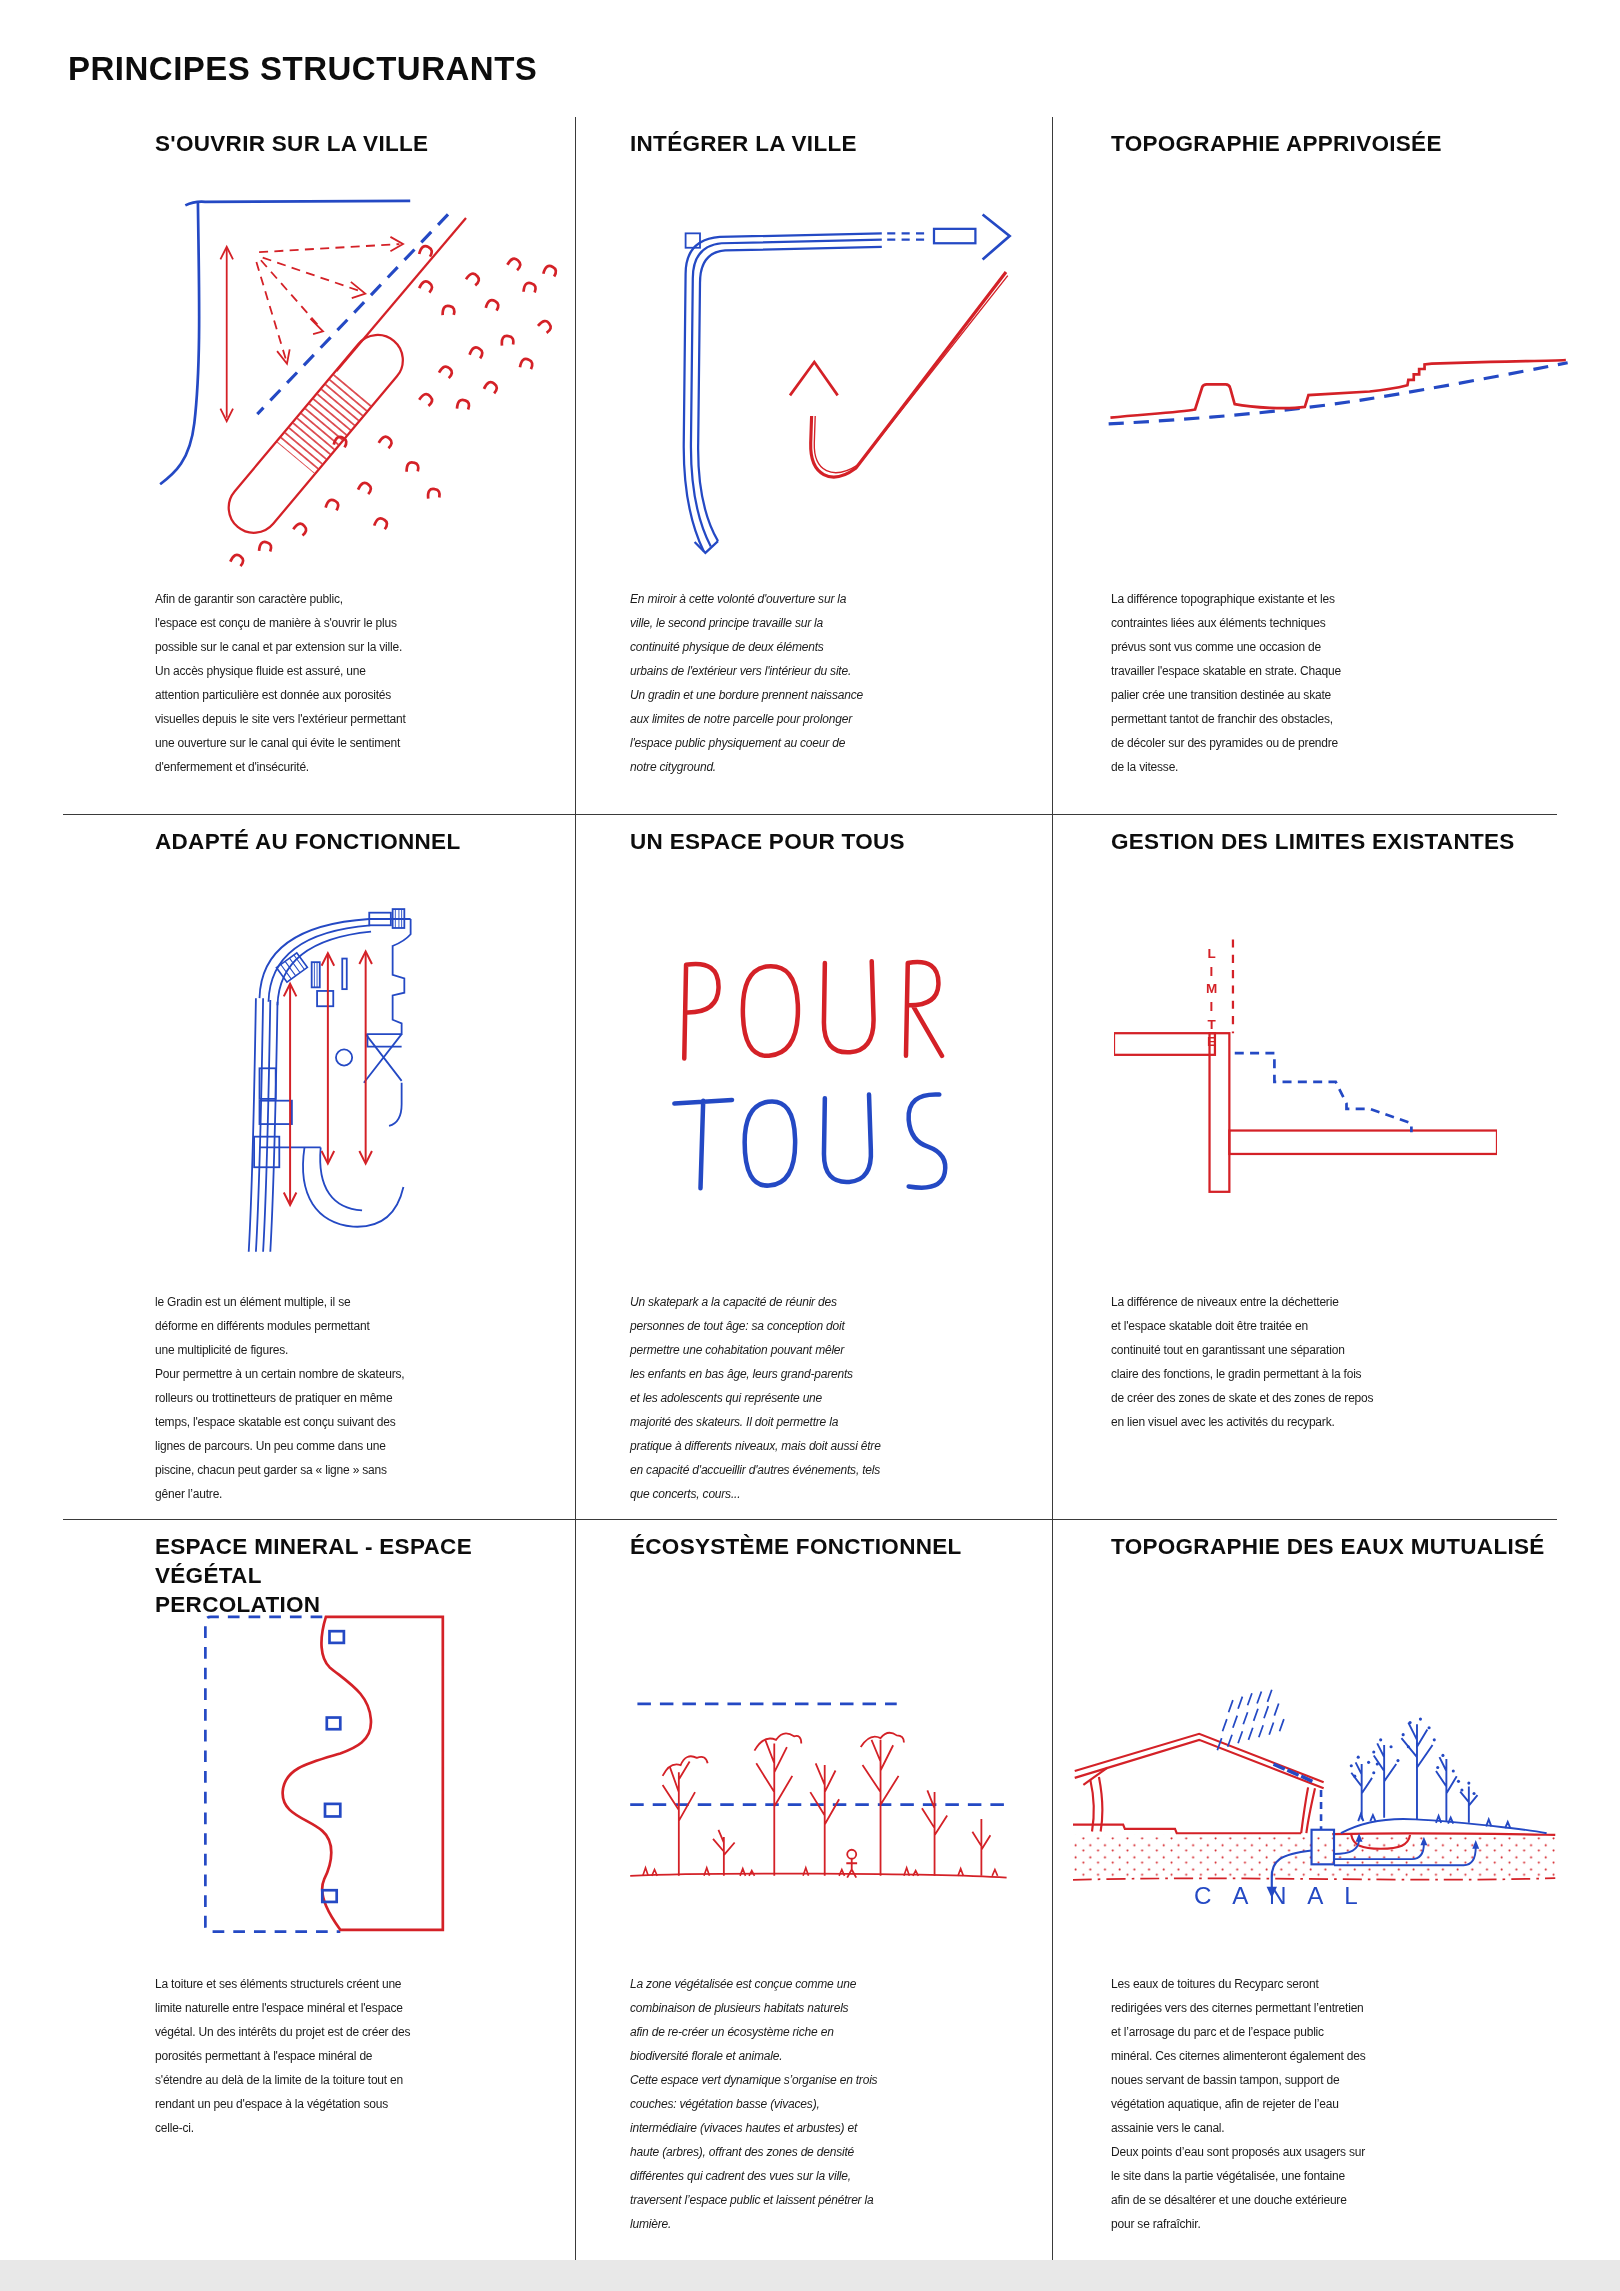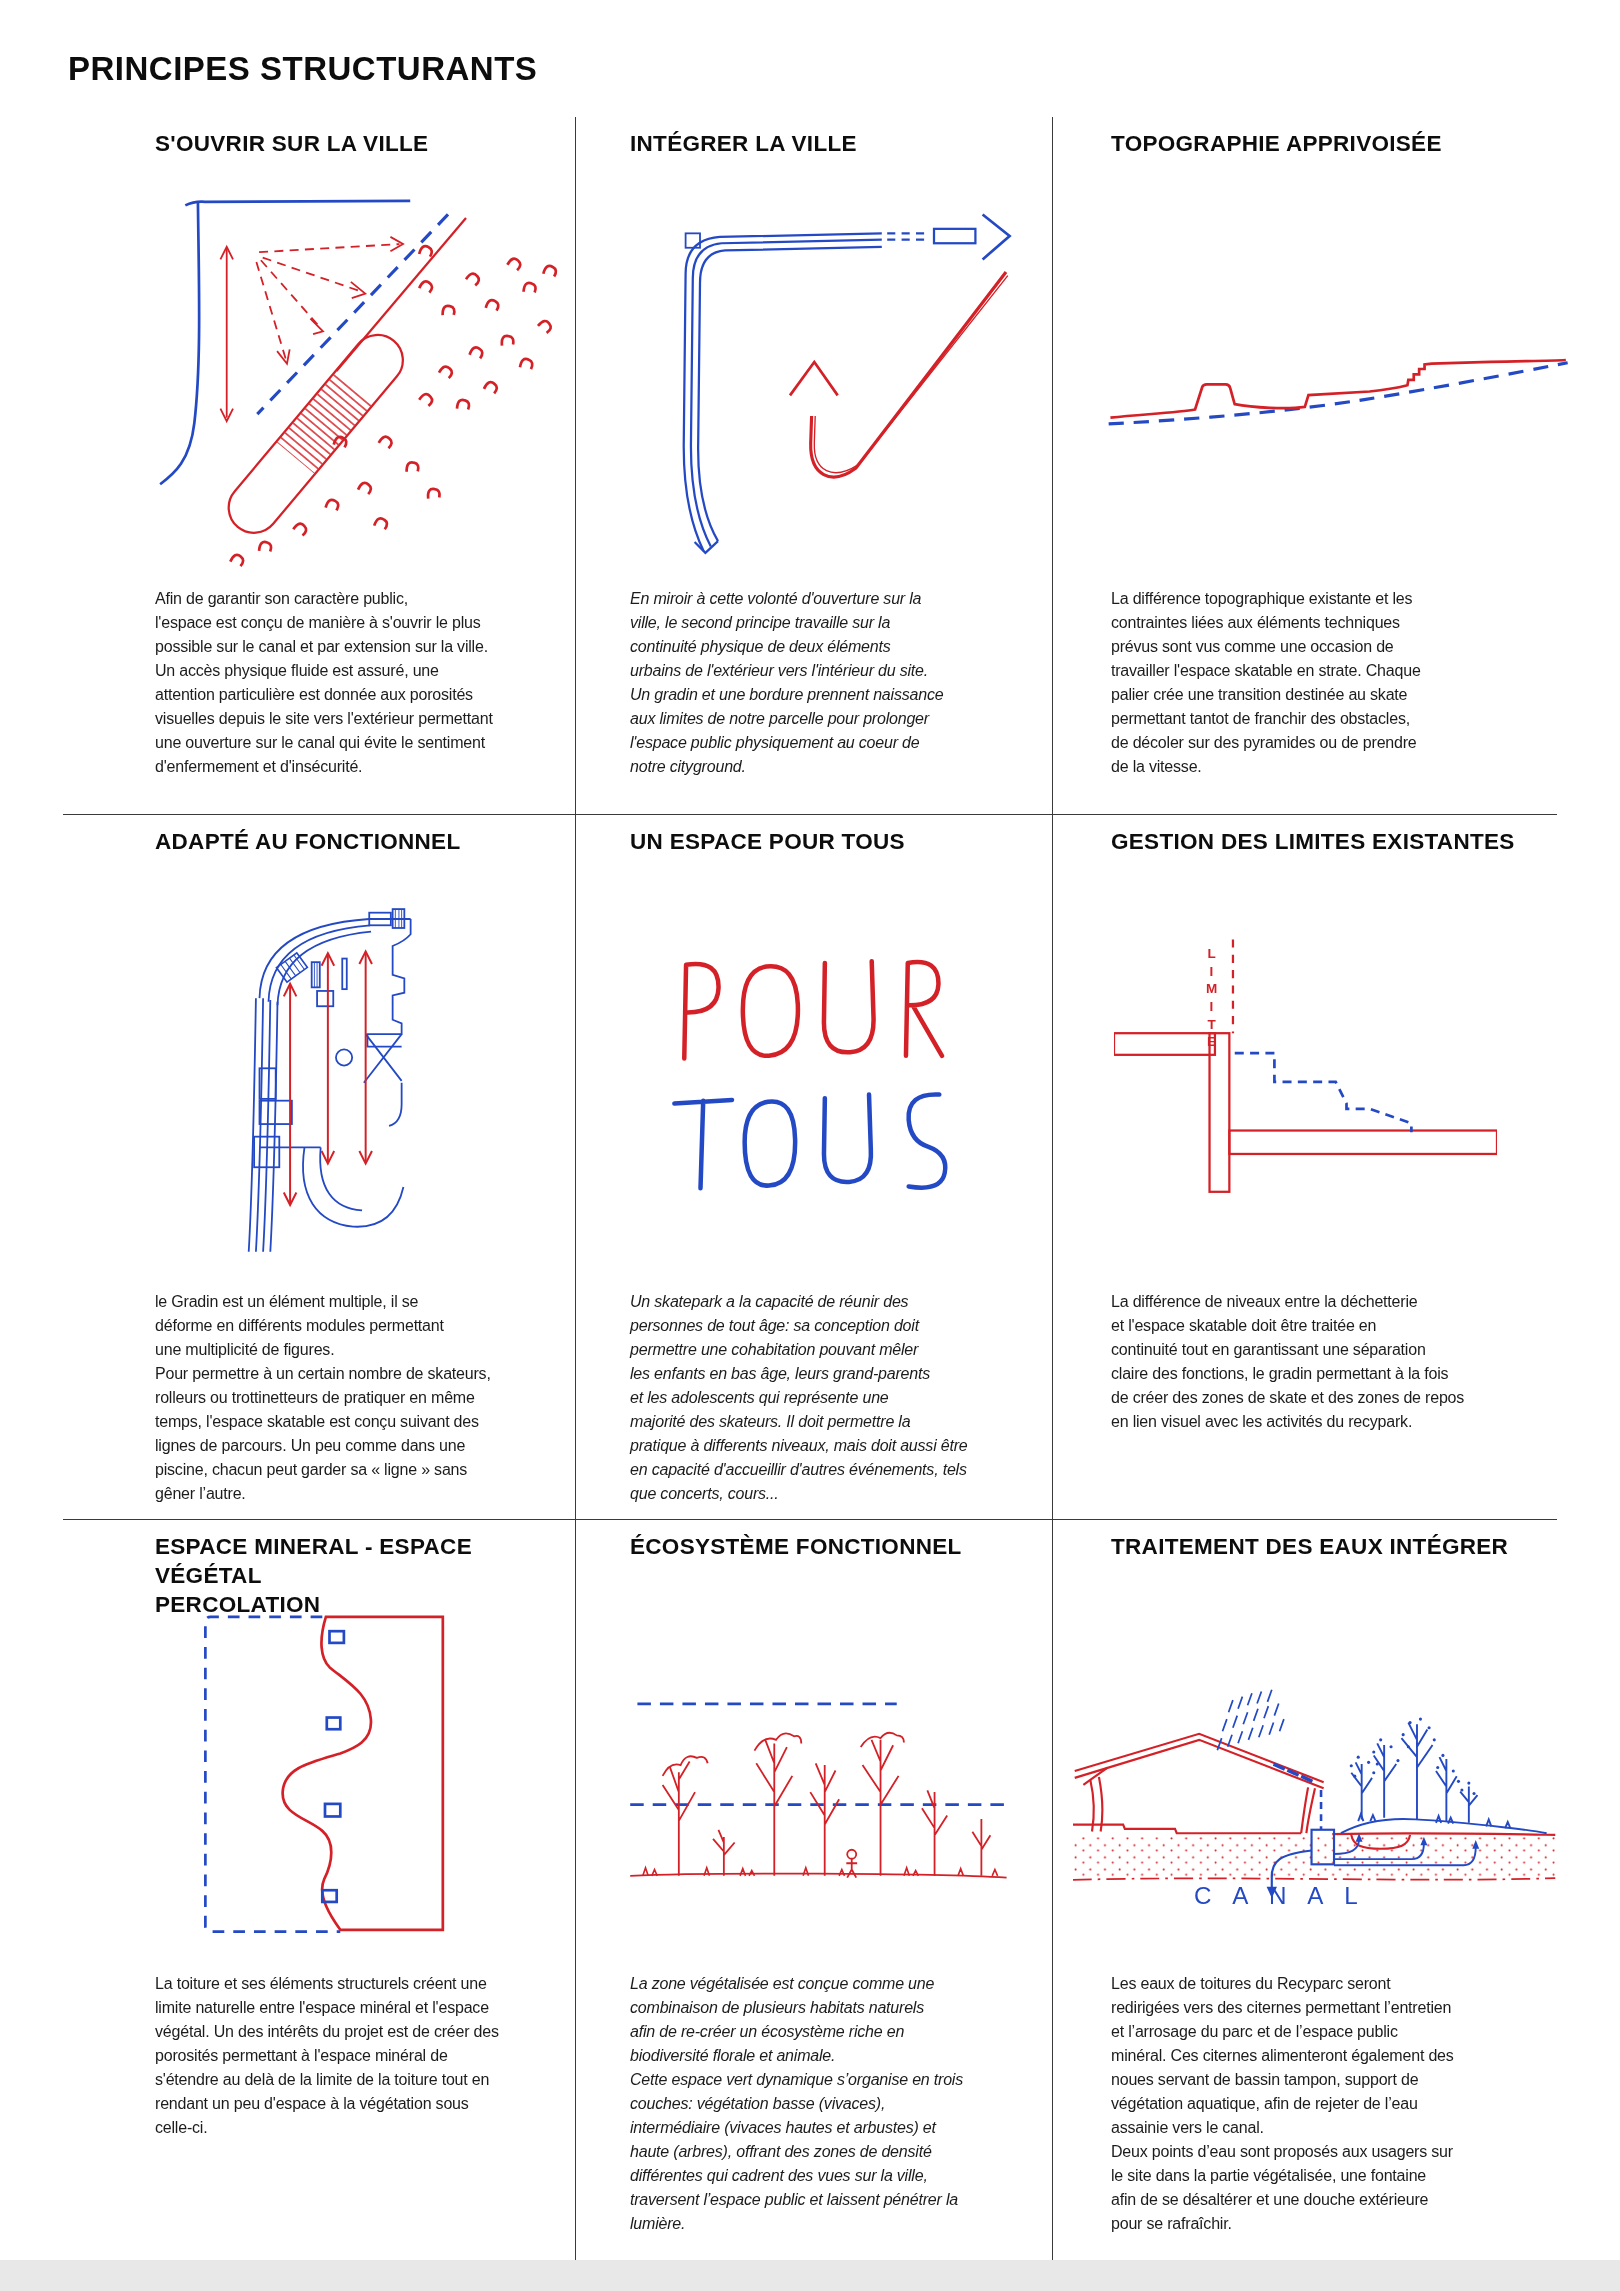--- a/index.html
+++ b/index.html
@@ -9,21 +9,21 @@
   .page-title { position:absolute; left:68px; top:50px; font-size:33px; font-weight:bold; color:#0d0d0d; letter-spacing:0.5px; }
   .grid { position:absolute; left:63px; top:117px; width:1494px; display:grid;
           grid-template-columns:513px 477px 504px; grid-template-rows:698px 705px 772px; }
   .cell { position:relative; }
   .cell.bR { border-right:1.8px solid var(--divider); }
   .cell.bB { border-bottom:1.8px solid var(--divider); }
   .panel-title { position:absolute; top:12px; font-size:22.5px; font-weight:bold; color:#0d0d0d; letter-spacing:0.3px; white-space:pre-line; line-height:29px; }
   .c-a .panel-title, .c-a .para { left:92px; }
   .c-b .panel-title, .c-b .para { left:54px; }
   .c-c .panel-title, .c-c .para { left:58px; }
-  .para { position:absolute; font-size:16px; line-height:24px; letter-spacing:-0.2px; color:var(--text); white-space:pre-line; }
+  .para { position:absolute; font-size:12px; line-height:24px; letter-spacing:-0.2px; color:var(--text); white-space:pre-line; }
   .r1 .para { top:470px; } .r2 .para { top:475px; } .r3 .para { top:452px; }
   .c-a .para { width:416px; } .c-b .para { width:407px;font-style:italic; } .c-c .para { width:423px; }
   .sketch { position:absolute; }
   .rs { stroke:var(--red); fill:none; }
   .bs { stroke:var(--blue); fill:none; }
   .rf { fill:var(--red); stroke:none; }
   .bf { fill:var(--blue); stroke:none; }
   svg { display:block; width:100%; height:100%; }
   .limite-label { position:absolute; left:151px; top:131px; writing-mode:vertical-rl; text-orientation:upright;
                   color:var(--red); font-size:13.5px; font-weight:600; letter-spacing:2.7px; }
@@ -326,21 +326,21 @@
 Cette espace vert dynamique s’organise en trois
 couches: végétation basse (vivaces),
 intermédiaire (vivaces hautes et arbustes) et
 haute (arbres), offrant des zones de densité
 différentes qui cadrent des vues sur la ville,
 traversent l’espace public et laissent pénétrer la
 lumière.</p>
     </div>
 
     <div class="cell r3 c-c">
-      <h2 class="panel-title">TRAITEMENT DES EAUX INTÉGRER</h2>
+      <h2 class="panel-title">TOPOGRAPHIE DES EAUX MUTUALISÉ</h2>
       <div class="sketch" style="left:20px;top:160px;width:484px;height:239px;text-align:center;">
         <svg viewBox="0 0 560 266">
           <defs>
             <pattern id="stip9" width="17" height="14" patternUnits="userSpaceOnUse">
               <circle class="rf" cx="3" cy="4" r="1.2"></circle>
                 <circle class="rf" cx="12" cy="10" r="1.2"></circle>
             </pattern>
             <pattern id="bhatch9" width="6" height="6" patternUnits="userSpaceOnUse">
               <path class="bs" stroke-width="1.2" d="M0,6 L6,0"></path>
             </pattern>

